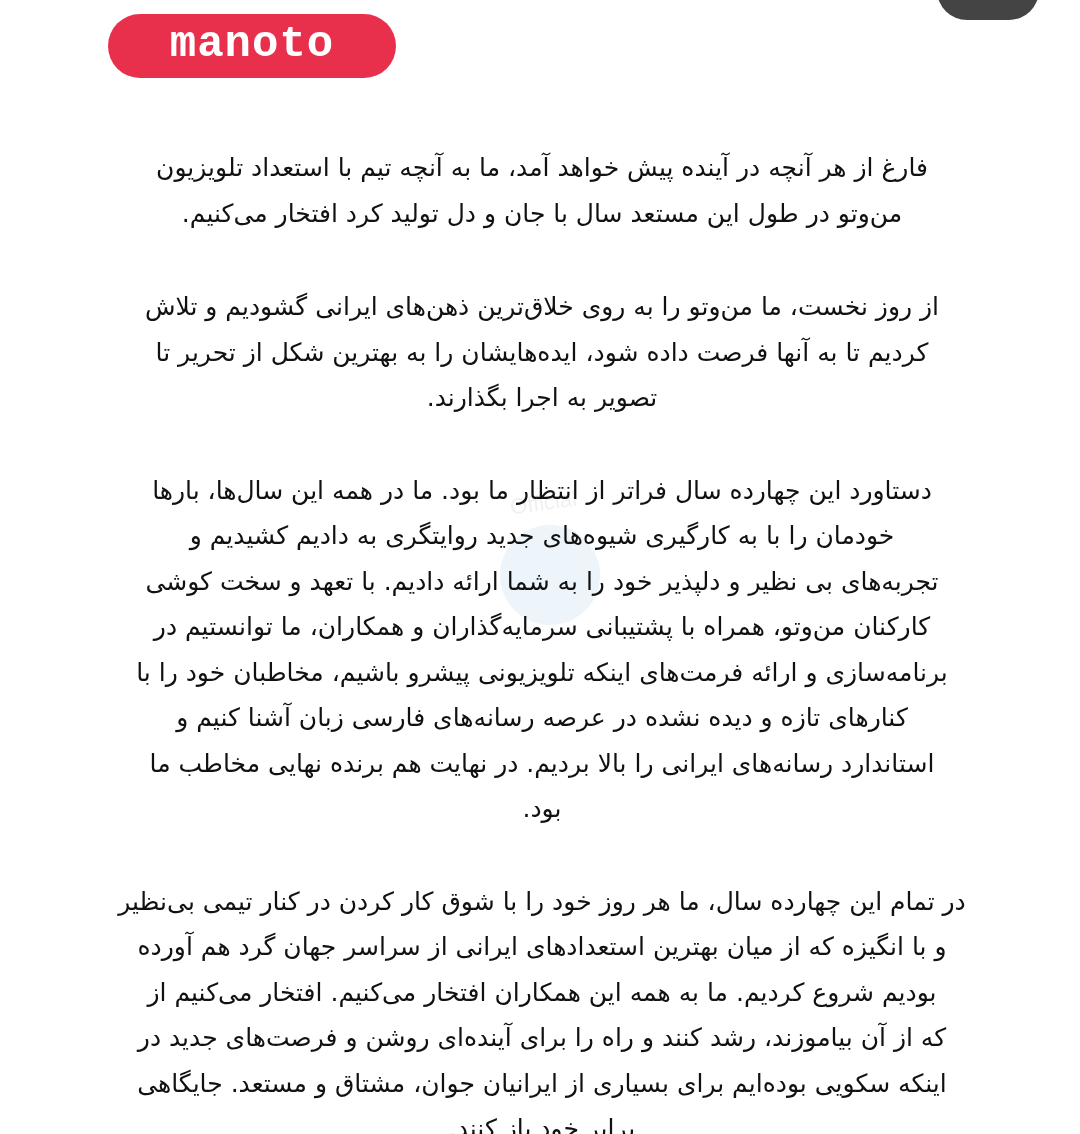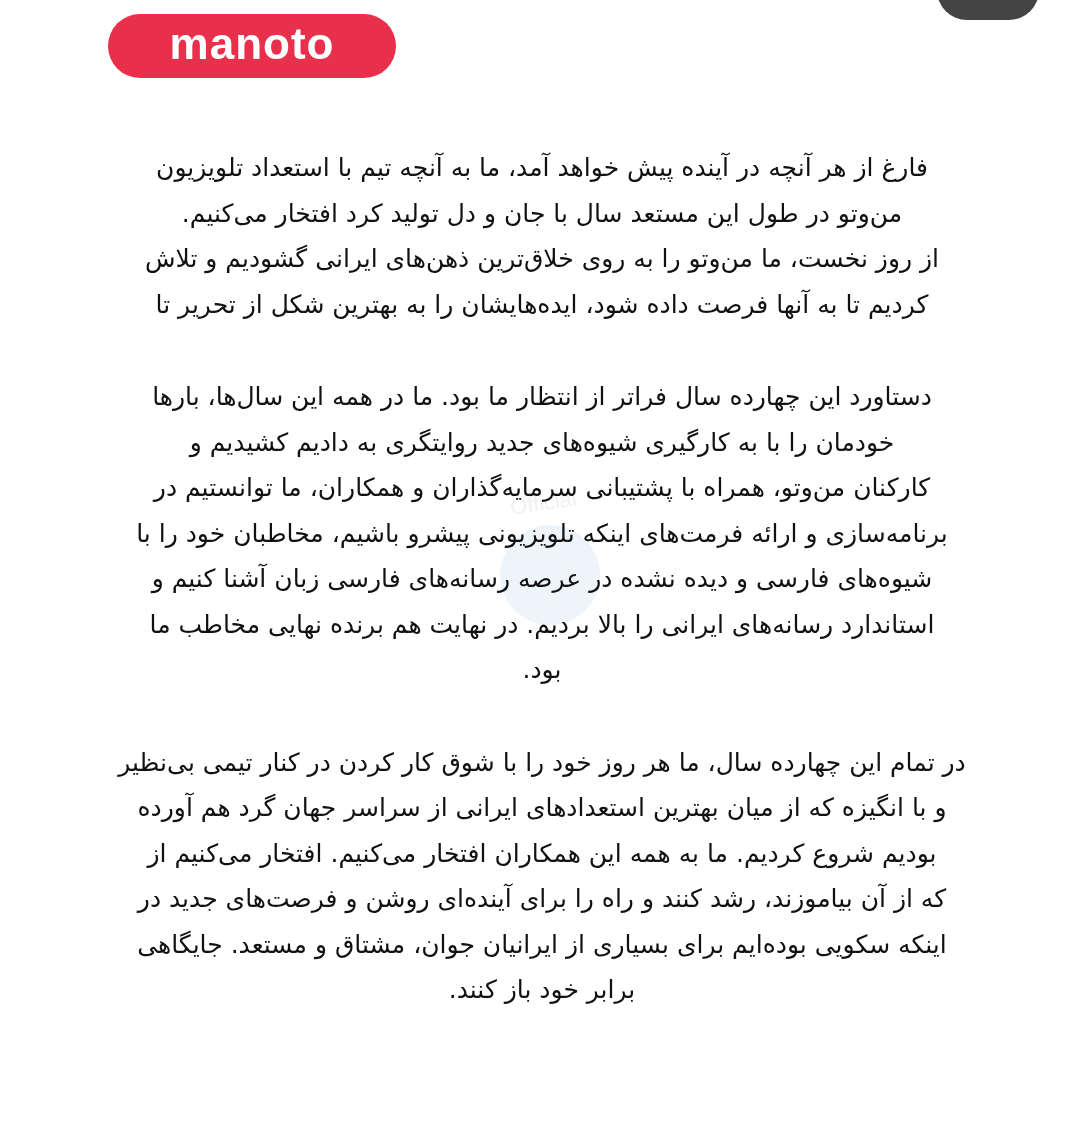--- a/index.html
+++ b/index.html
@@ -31,42 +31,42 @@
       width: 288px;
       height: 64px;
       background: #e8304c;
       border-radius: 32px;
       display: flex;
       align-items: center;
       justify-content: center;
     }
     .logo-text {
       color: #ffffff;
-      font-family: Liberation Sans, sans-serif;
+      font-family: Liberation Mono, monospace;
       font-weight: bold;
       font-size: 44px;
       letter-spacing: 1px;
       line-height: 1;
       margin-top: -4px;
     }
     .article {
       position: absolute;
       left: 110px;
       top: 145px;
       width: 864px;
       direction: rtl;
       text-align: center;
     }
     .para {
       margin: 0;
       font-size: 25px;
       line-height: 45.5px;
     }
     .para.p1 { margin-bottom: 0; }
-    .para.p2 { margin-bottom: 47px; }
+    .para.p2 { margin-bottom: 47px; margin-top: 48px; }
     .para.p3 { margin-bottom: 47px; margin-top: 32px; }
     .line {
       display: block;
       white-space: nowrap;
     }
     .watermark {
       position: absolute;
       left: 490px;
       top: 485px;
       width: 150px;
@@ -108,27 +108,29 @@
 </div>
 
 <div class="article">
   <p class="para p1">
     <span class="line">فارغ از هر آنچه در آینده پیش خواهد آمد، ما به آنچه تیم با استعداد تلویزیون</span>
     <span class="line">من‌وتو در طول این مستعد سال با جان و دل تولید کرد افتخار می‌کنیم.</span>
   </p>
   <p class="para p2">
     <span class="line">از روز نخست، ما من‌وتو را به روی خلاق‌ترین ذهن‌های ایرانی گشودیم و تلاش</span>
     <span class="line">کردیم تا به آنها فرصت داده شود، ایده‌هایشان را به بهترین شکل از تحریر تا</span>
+    <span class="line">تصویر به اجرا بگذارند.</span>
   </p>
   <p class="para p3">
     <span class="line">دستاورد این چهارده سال فراتر از انتظار ما بود. ما در همه این سال‌ها، بارها</span>
     <span class="line">خودمان را با به کارگیری شیوه‌های جدید روایتگری به دادیم کشیدیم و</span>
+    <span class="line">تجربه‌های بی نظیر و دلپذیر خود را به شما ارائه دادیم. با تعهد و سخت کوشی</span>
     <span class="line">کارکنان من‌وتو، همراه با پشتیبانی سرمایه‌گذاران و همکاران، ما توانستیم در</span>
     <span class="line">برنامه‌سازی و ارائه فرمت‌های اینکه تلویزیونی پیشرو باشیم، مخاطبان خود را با</span>
-    <span class="line">شیوه‌های فارسی و دیده نشده در عرصه رسانه‌های فارسی زبان آشنا کنیم و</span>
+    <span class="line">کنار‌های تازه و دیده نشده در عرصه رسانه‌های فارسی زبان آشنا کنیم و</span>
     <span class="line">استاندارد رسانه‌های ایرانی را بالا بردیم. در نهایت هم برنده نهایی مخاطب ما</span>
     <span class="line">بود.</span>
   </p>
   <p class="para p4">
     <span class="line">در تمام این چهارده سال، ما هر روز خود را با شوق کار کردن در کنار تیمی بی‌نظیر</span>
     <span class="line">و با انگیزه که از میان بهترین استعدادهای ایرانی از سراسر جهان گرد هم آورده</span>
     <span class="line">بودیم شروع کردیم. ما به همه این همکاران افتخار می‌کنیم. افتخار می‌کنیم از</span>
     <span class="line">که از آن بیاموزند، رشد کنند و راه را برای آینده‌ای روشن و فرصت‌های جدید در</span>
     <span class="line">اینکه سکویی بوده‌ایم برای بسیاری از ایرانیان جوان، مشتاق و مستعد. جایگاهی</span>
     <span class="line">برابر خود باز کنند.</span>

